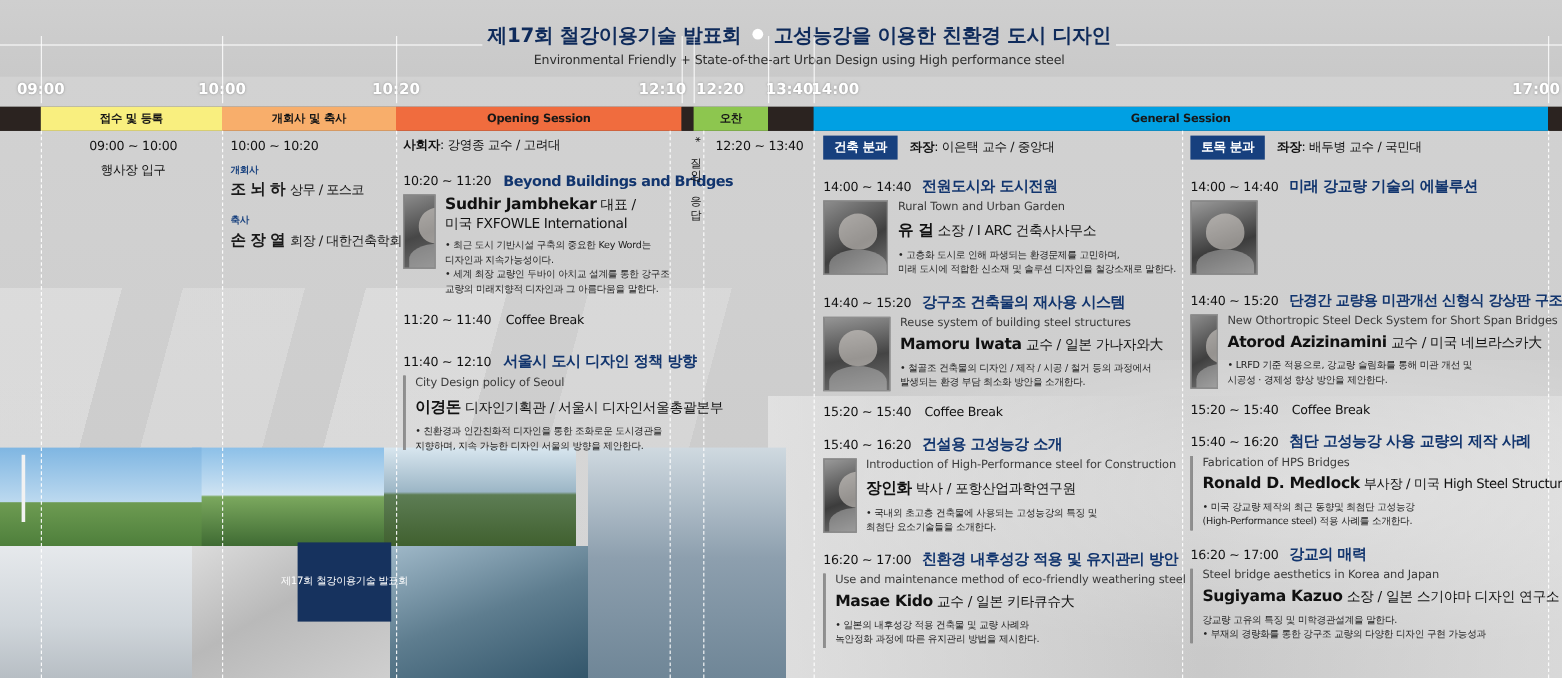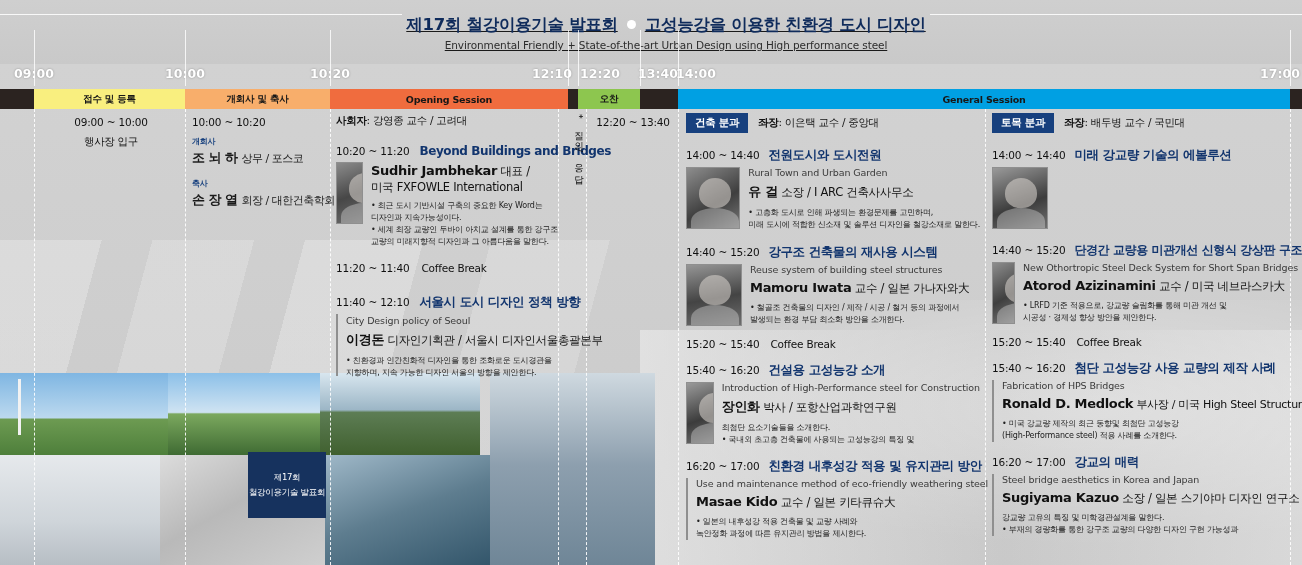--- a/index.html
+++ b/index.html
@@ -24,21 +24,21 @@
                       rgba(255,255,255,.30) 36% 50%, rgba(255,255,255,0) 50% 58%,
                       rgba(255,255,255,.22) 58% 72%, rgba(255,255,255,0) 72% 100%);
     opacity:.85; }
   #bg .ghost2{ position:absolute; right:0; top:300px; width:700px; height:265px;
     background:radial-gradient(ellipse at 70% 40%, rgba(255,255,255,.38), rgba(255,255,255,0) 62%);}
   #bg .ghost3{ position:absolute; left:640px; top:330px; width:662px; height:235px;
     background:linear-gradient(90deg, rgba(240,240,240,.55), rgba(200,200,200,.15) 55%, rgba(235,235,235,.45));}
 
   
   .header{ position:absolute; left:0; right:0; top:14px; height:46px;
-    display:flex; justify-content:center;text-decoration:underline; }
+    display:flex; align-items:center; justify-content:center; }
   .hrule{ flex:0 0 auto; height:1px; background:#ffffff; opacity:.85; }
   .hrule.l{ width:450px; margin-right:0px; }
   .hrule.r{ width:420px; margin-left:0px; }
   .htextwrap{ text-align:center; padding:0 4px; }
   .htitle{ font-size:16.5px; font-weight:bold; color:#0f2b5b; white-space:nowrap;
      letter-spacing:-.3px; }
   .htitle .dot{ display:inline-block; width:9px; height:9px; border-radius:50%;
      background:#fff; margin:0 9px 2px 9px; vertical-align:middle; }
   .hsub{ font-size:10.5px; color:#2d2d2d; margin-top:3px; white-space:nowrap; letter-spacing:-.1px;}
 
@@ -106,21 +106,21 @@
     background:linear-gradient(180deg,#d8e6ef 0%,#9cb6c6 45%,#5d7d54 48%,#40602f 100%);}
   .ph.e{ left:160px; top:82px; width:165px; height:110px;
     background:linear-gradient(150deg,#dcdcdc,#b9b9b9 45%,#cfcfcf);}
   .ph.f{ left:325px; top:82px; width:165px; height:110px;
     background:linear-gradient(160deg,#9fb8c8,#5e7d8f 50%,#33566b);}
   .ph.g{ left:490px; top:0; width:165px; height:192px;
     background:linear-gradient(180deg,#cfd9e0 0%,#8d9fae 48%,#6f8697 100%);}
   .ph.h{ left:0;  top:82px; width:160px; height:110px;
     background:linear-gradient(180deg,#e6e9ec,#cfd5da 60%,#b7bec4);}
   .banner{ position:absolute; left:248px; top:452px; width:78px; height:66px;
-    background:#16325e; color:#fff; display:flex; flex-direction:column;
+    background:#16325e; color:#fff; display:flex; flex-direction:row;
     align-items:center; justify-content:center; gap:3px; }
   .banner div{ font-size:8.5px; letter-spacing:-.3px; white-space:nowrap; }
 </style>
 </head>
 <body>
 
 <div id="bg">
   <div class="topband"></div>
   <div class="bodyband"></div>
   <div class="ghost1"></div>
@@ -337,22 +337,22 @@
     </div>
     <div style="display:flex;gap:8px;margin-top:3px">
       <div class="photo p2"></div>
       <div>
         <div class="ttl-en">Introduction of High-Performance steel for Construction</div>
         <div class="spk" style="margin-top:5px">
           <b>장인화</b>
           <span>박사 / 포항산업과학연구원</span>
         </div>
         <div class="bul" style="margin-top:6px">
+          <div>• 국내외 초고층 건축물에 사용되는 고성능강의 특징 및</div>
           <div>   최첨단 요소기술들을 소개한다.</div>
-          <div>• 국내외 초고층 건축물에 사용되는 고성능강의 특징 및</div>
         </div>
       </div>
     </div>
   </div>
 
   <div style="margin-top:12px">
     <div style="display:flex;align-items:baseline;gap:9px">
       <div class="tline">16:20 ~ 17:00</div>
       <div class="ttl-ko">친환경 내후성강 적용 및 유지관리 방안</div>
     </div>

